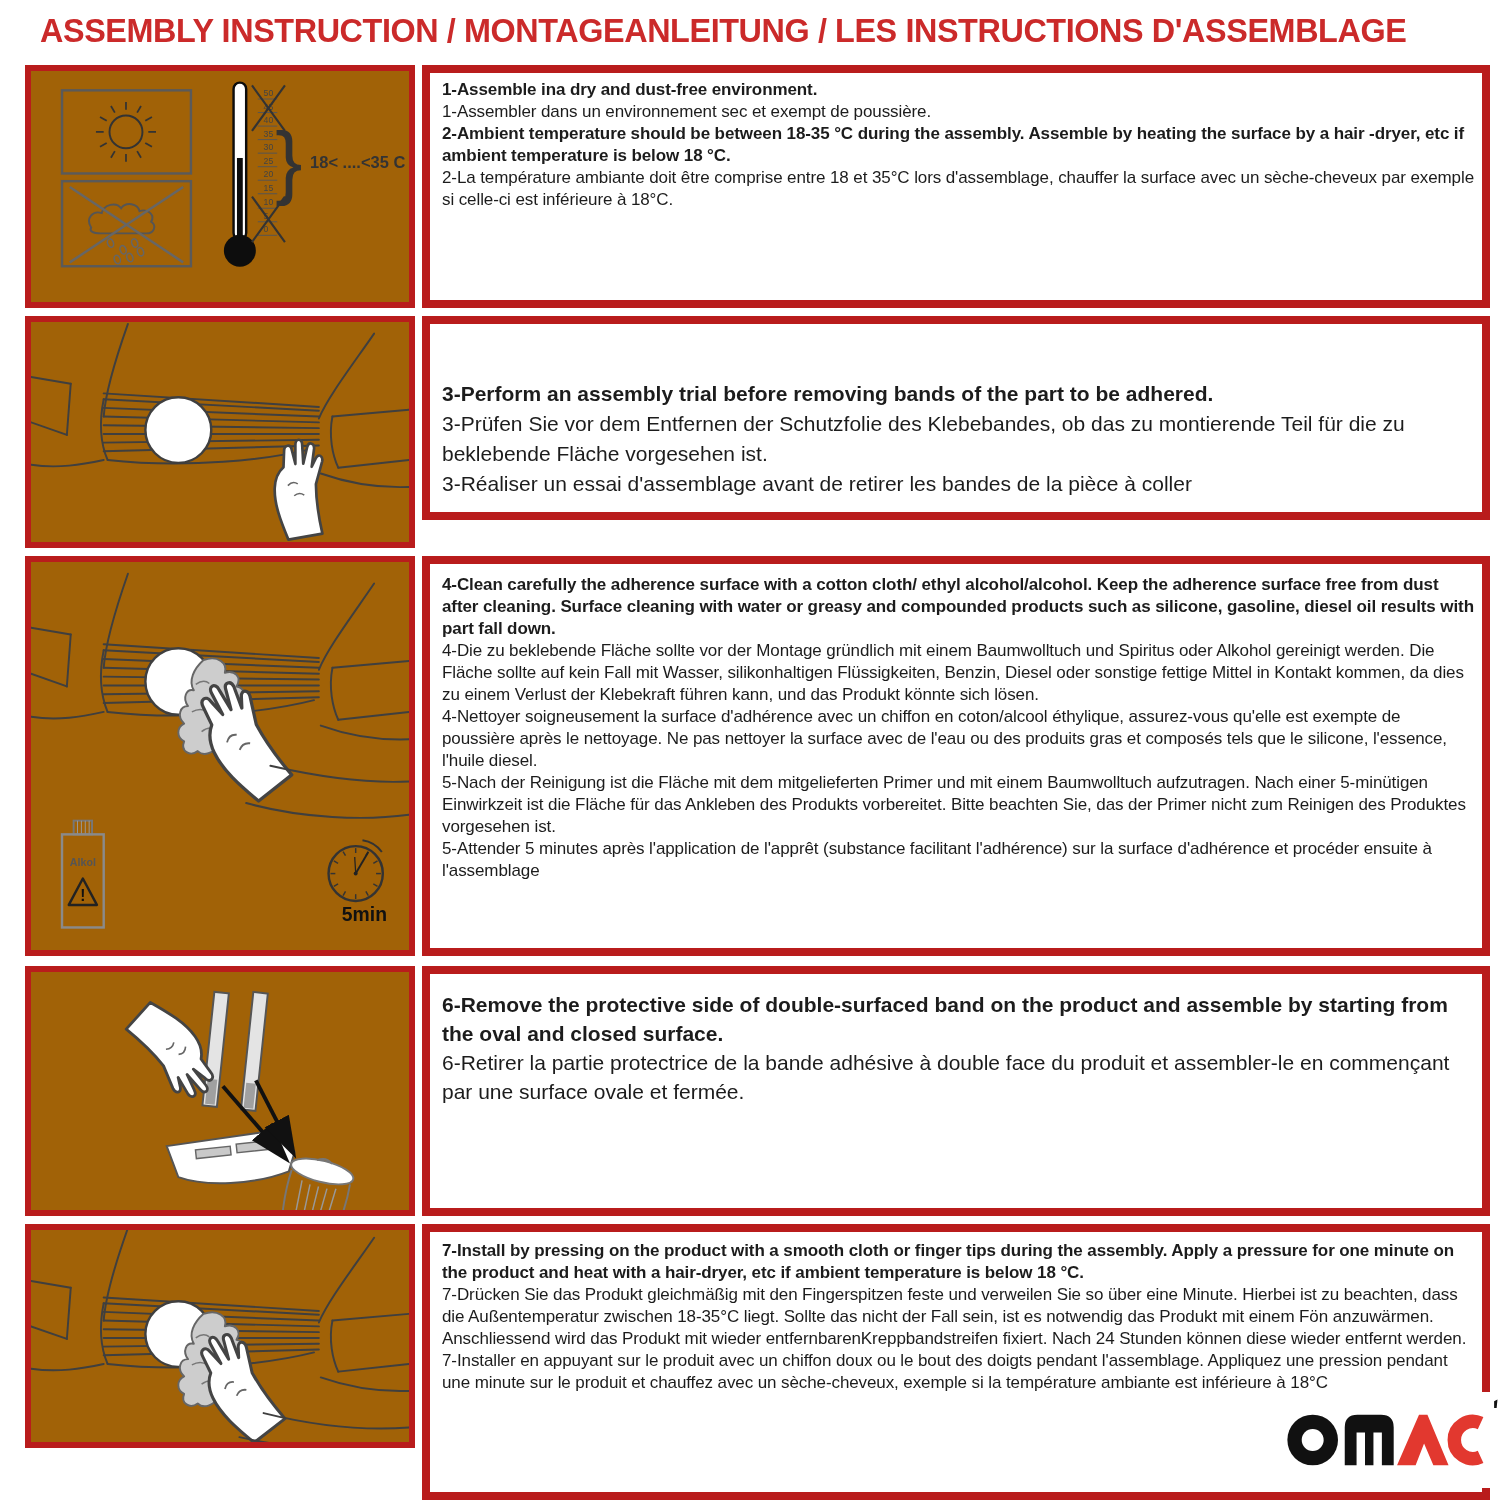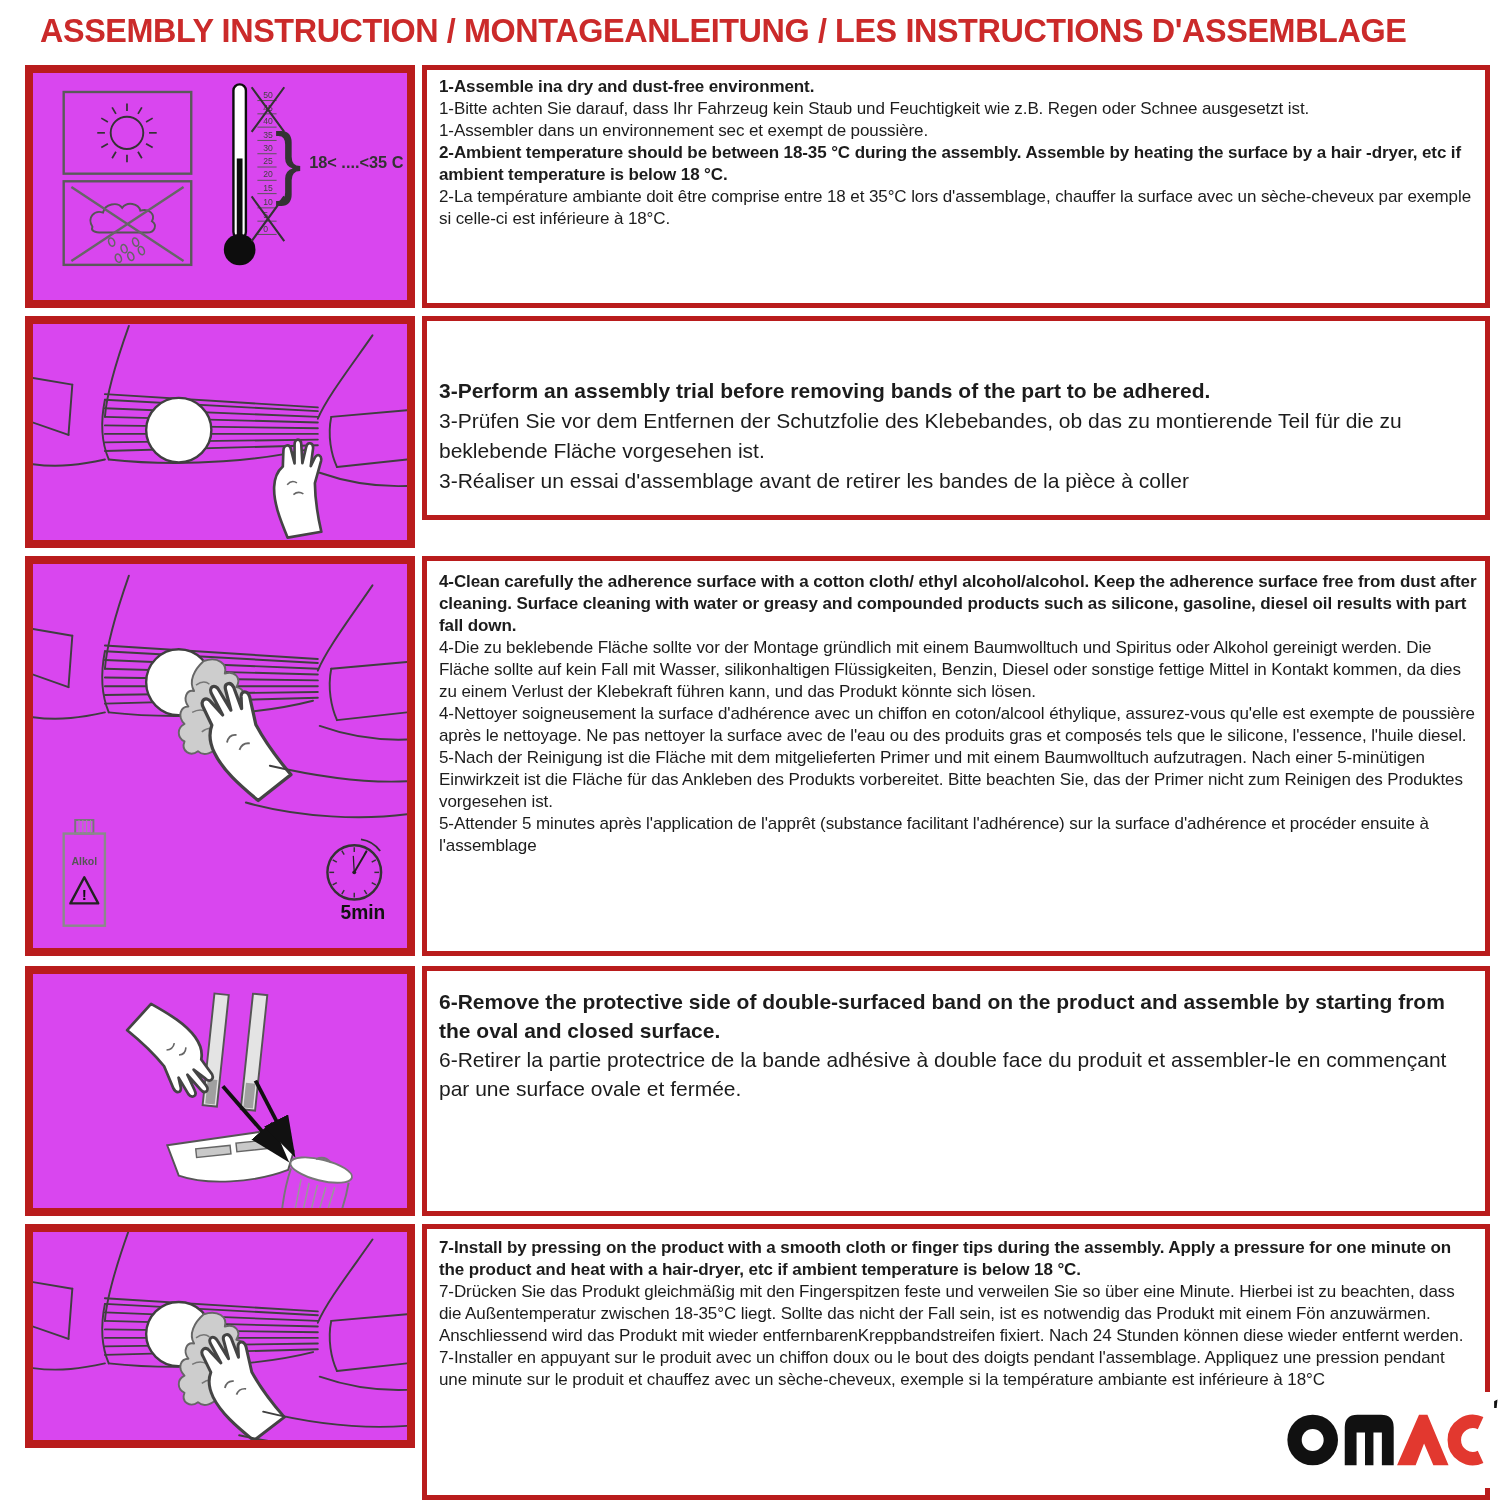--- a/index.html
+++ b/index.html
@@ -1,21 +1,21 @@
 <!DOCTYPE html>
 <html><head>
 <meta charset="utf-8">
 <style>
   html,body{margin:0;padding:0;background:#fff;}
   #page{position:relative;width:1500px;height:1500px;background:#fff;overflow:hidden;
         font-family:"Liberation Sans","DejaVu Sans",sans-serif;color:#1c1c1c;}
   .title{position:absolute;left:40px;top:12px;font-size:33px;font-weight:bold;
          color:#CB2A2A;letter-spacing:-0.4px;white-space:nowrap;transform:scaleX(0.98);transform-origin:left top;}
-  .illus{position:absolute;left:25px;width:390px;border:8px solid #b91c1c;background:#d946ef;box-sizing:border-box;}
-  .tbox{position:absolute;left:422px;width:1068px;border:5px solid #b91c1c;background:#fff;
+  .illus{position:absolute;left:25px;width:390px;border:6px solid #b91c1c;background:#a16207;box-sizing:border-box;}
+  .tbox{position:absolute;left:422px;width:1068px;border:8px solid #b91c1c;background:#fff;
         box-sizing:border-box;padding:6px 8px 6px 12px;}
   .tbox p{margin:0;}
   .s1 p,.s3 p,.s5 p{font-size:17px;line-height:22px;letter-spacing:-0.1px;}
   .s2 p{font-size:21px;line-height:30px;}
   .s4 p{font-size:21px;line-height:29px;}
   .b{font-weight:bold;}
   .gap{margin-top:28px;}
   .pt55{padding-top:55px;}
   .pt40{padding-top:16px;}
   svg{display:block;}
@@ -135,21 +135,20 @@
         </g>
         <path d="M 228,15 L 262,62 M 262,15 L 228,62" stroke="#333" stroke-width="2.2"></path>
         <path d="M 228,130 L 262,177 M 262,130 L 228,177" stroke="#333" stroke-width="2.2"></path>
         <text x="252" y="122" font-size="84" fill="#333">}</text>
         <text x="288" y="100" font-size="17" font-weight="bold" fill="#333">18&lt; ....&lt;35 C</text>
       </g>
     </svg>
   </div>
   <div class="tbox s1" style="top:65px;height:243px;">
     <p class="b">1-Assemble ina dry and dust-free environment.</p>
-    <p>1-Bitte achten Sie darauf, dass Ihr Fahrzeug kein Staub und Feuchtigkeit wie z.B. Regen oder Schnee ausgesetzt ist.</p>
     <p>1-Assembler dans un environnement sec et exempt de poussière.</p>
     <p class="b gap">2-Ambient temperature should be between 18-35 °C  during the assembly. Assemble by heating the surface by a hair -dryer, etc if ambient temperature is below 18 °C.</p>
     <p>2-La température ambiante doit être comprise entre 18 et 35°C lors d'assemblage, chauffer la surface avec un sèche-cheveux par exemple si celle-ci est inférieure à 18°C.</p>
   </div>
 
   <div class="illus" style="top:316px;height:232px;">
     <svg viewBox="0 0 390 228" preserveAspectRatio="none">
       <use href="#car"></use>
       <g transform="translate(234,126) rotate(-10) scale(1.15)">
         <use href="#hand"></use>

